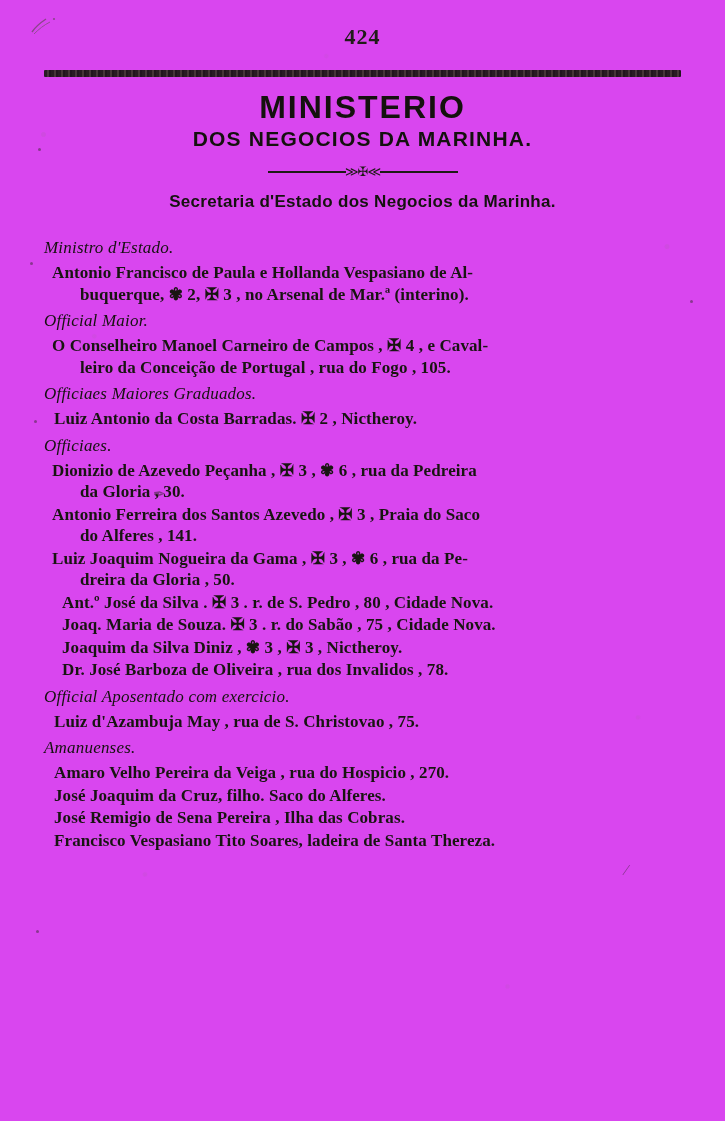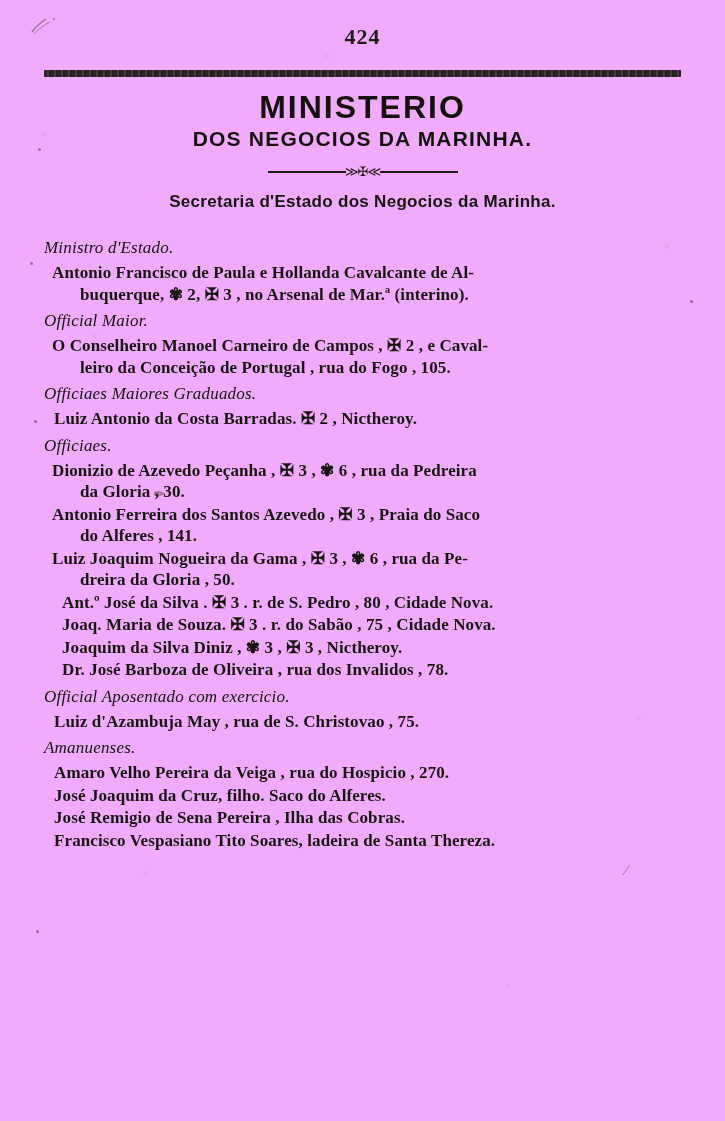--- a/index.html
+++ b/index.html
@@ -12,21 +12,21 @@
     height: 1121px;
     font-family: "Liberation Serif", serif;
     color: #15120f;
     position: relative;
     overflow: hidden;
   }
   .page {
     position: relative;
     width: 725px;
     height: 1121px;
-    background: #f0abfc;
+    background: #d946ef;
   }
   
   .paper-noise {
     position: absolute;
     inset: 0;
     pointer-events: none;
     background:
       radial-gradient(circle at 6% 12%, rgba(120,110,95,0.10) 0 2px, transparent 3px),
       radial-gradient(circle at 13% 30%, rgba(120,110,95,0.08) 0 1.5px, transparent 3px),
       radial-gradient(circle at 92% 22%, rgba(120,110,95,0.09) 0 2px, transparent 3px),
@@ -191,29 +191,29 @@
       <span class="bar left"></span>
       <span class="diamond">≫✠≪</span>
       <span class="bar right"></span>
     </div>
 
     <div class="sec-head">Secretaria d'Estado dos Negocios da Marinha.</div>
 
     <div>
       <div class="sub-head">Ministro d'Estado.</div>
       <p class="entry wrap">
-        <span>Antonio Francisco de Paula e Hollanda Cavalcante de Al-</span>
+        <span>Antonio Francisco de Paula e Hollanda Vespasiano de Al-</span>
         <span class="cont">buquerque, ✾ 2, ✠ 3 , no Arsenal de Mar.ª (interino).</span>
       </p>
     </div>
 
     <div>
       <div class="sub-head">Official Maior.</div>
       <p class="entry wrap">
-        <span>O Conselheiro Manoel Carneiro de Campos , ✠ 2 , e Caval-</span>
+        <span>O Conselheiro Manoel Carneiro de Campos , ✠ 4 , e Caval-</span>
         <span class="cont">leiro da Conceição de Portugal , rua do Fogo , 105.</span>
       </p>
     </div>
 
 
     <div>
       <div class="sub-head">Officiaes Maiores Graduados.</div>
       <p class="entry">Luiz Antonio da Costa Barradas. ✠ 2 , Nictheroy.</p>
     </div>
 

